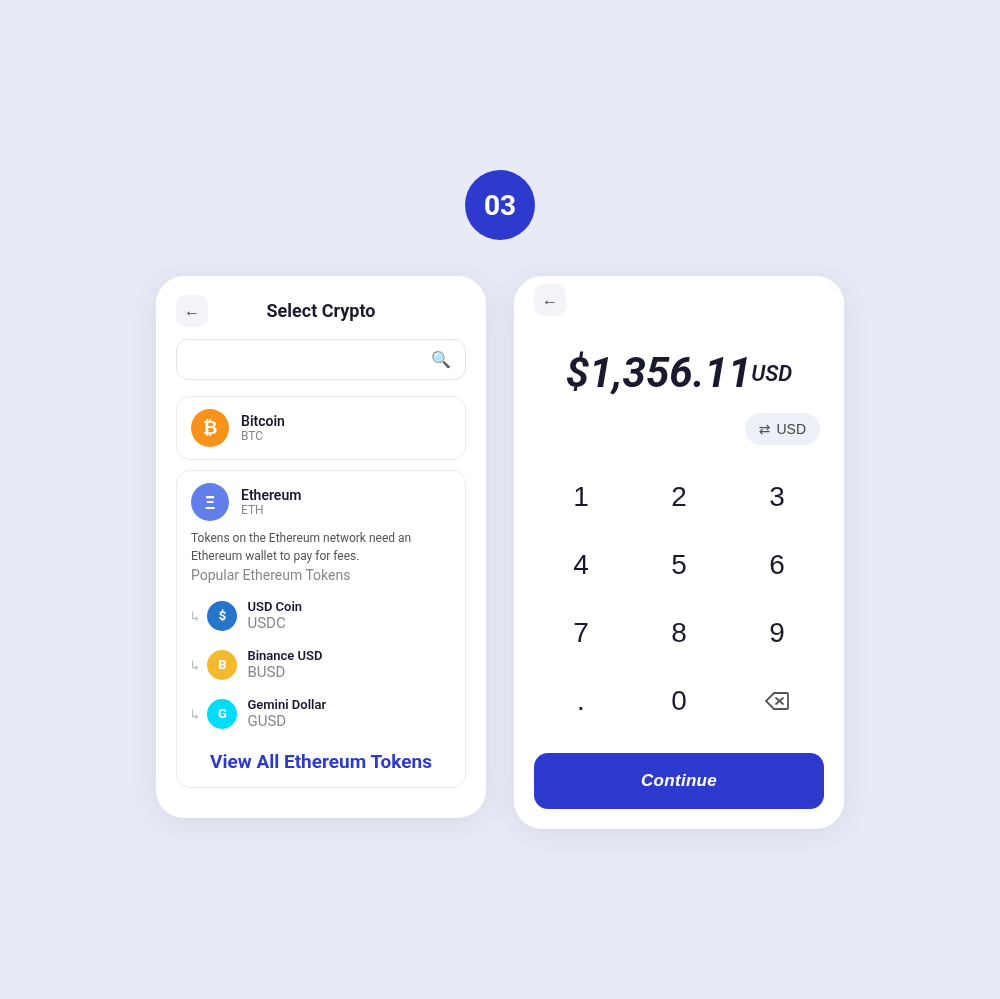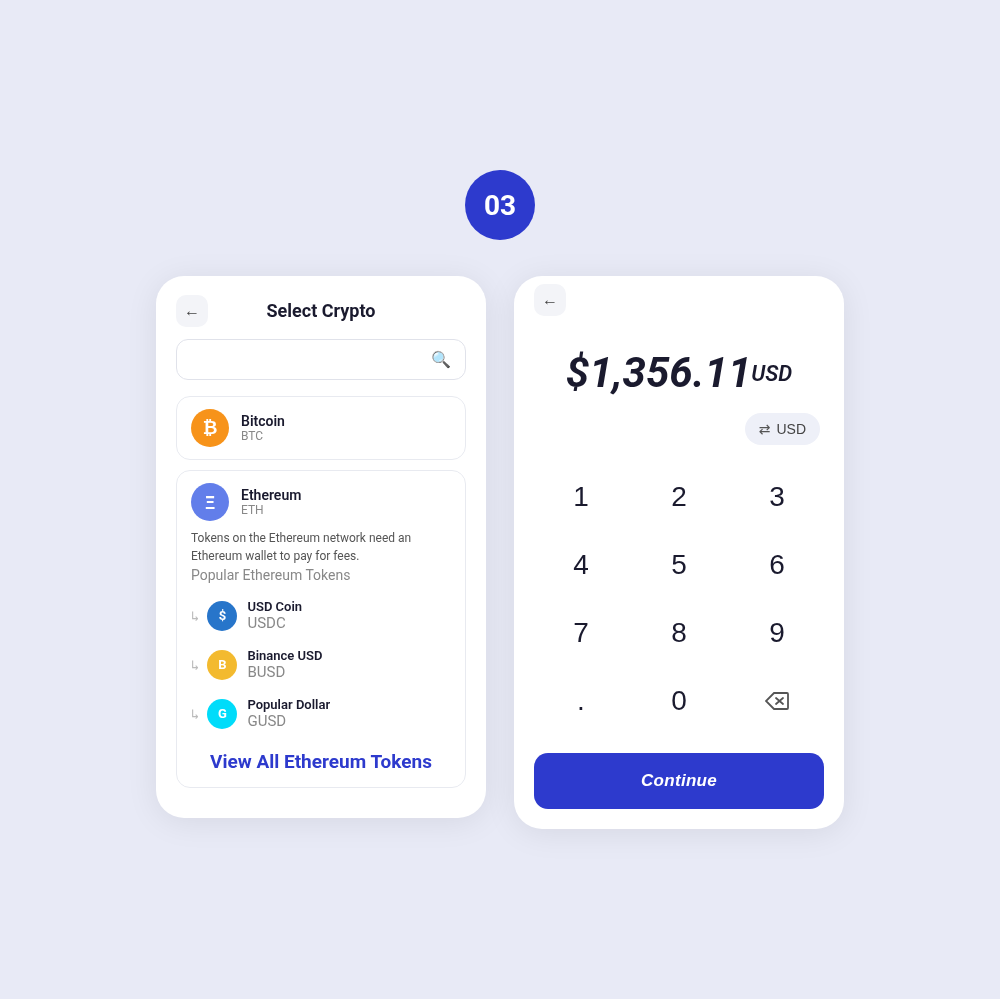--- a/index.html
+++ b/index.html
@@ -376,21 +376,21 @@
         <div class="token-info">
           <div class="name">Binance USD</div>
           <div class="symbol">BUSD</div>
         </div>
       </div>
 
       <div class="token-item">
         <span class="token-indent">↳</span>
         <div class="token-icon gusd-icon">G</div>
         <div class="token-info">
-          <div class="name">Popular Dollar</div>
+          <div class="name">Gemini Dollar</div>
           <div class="symbol">GUSD</div>
         </div>
       </div>
 
       <div class="view-all-link">View All Ethereum Tokens</div>
     </div>
   </div>
 
   <div class="card right-card">
     <div class="card-header">

